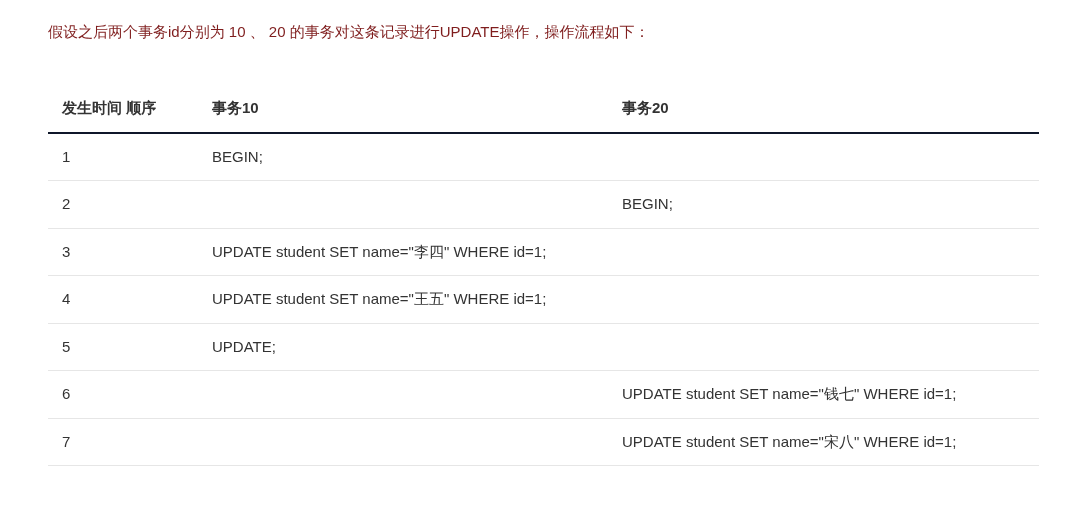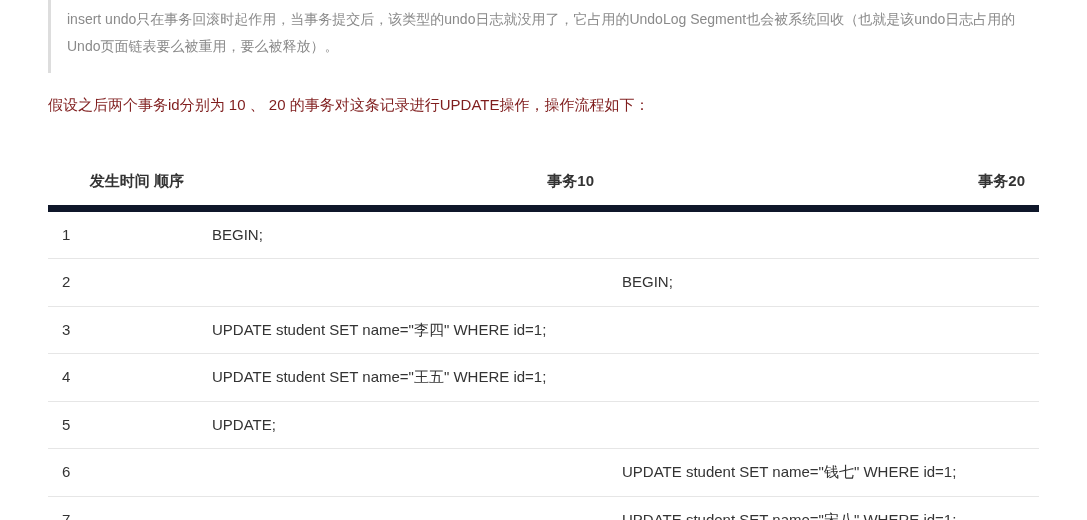--- a/index.html
+++ b/index.html
@@ -43,35 +43,31 @@
     padding: 12px 14px;
     border-bottom: 1px solid #e6e6e6;
     font-size: 15px;
     color: #333333;
     line-height: 1.5;
     word-break: break-word;
   }
   table.data-table th {
     font-weight: 600;
     color: #333333;
-    border-bottom: 7px solid #0f172a;
-    text-align: right;
+    border-bottom: 2px solid #0f172a;
   }
   table.data-table col.c1 { width: 150px; }
   table.data-table col.c2 { width: 410px; }
   table.data-table col.c3 { width: auto; }
 </style>
 </head>
 <body>
 
 <div class="page">
 
-  <blockquote class="note">
-    <span>insert undo只在事务回滚时起作用，当事务提交后，该类型的undo日志就没用了，它占用的UndoLog Segment也会被系统回收（也就是该undo日志占用的Undo页面链表要么被重用，要么被释放）。</span>
-  </blockquote>
 
   <p class="body-text">
     <span>假设之后两个事务id分别为 10 、 20 的事务对这条记录进行UPDATE操作，操作流程如下：</span>
   </p>
 
   <div class="table-wrap">
     <table class="data-table">
       <colgroup>
         <col class="c1">
           <col class="c2">

